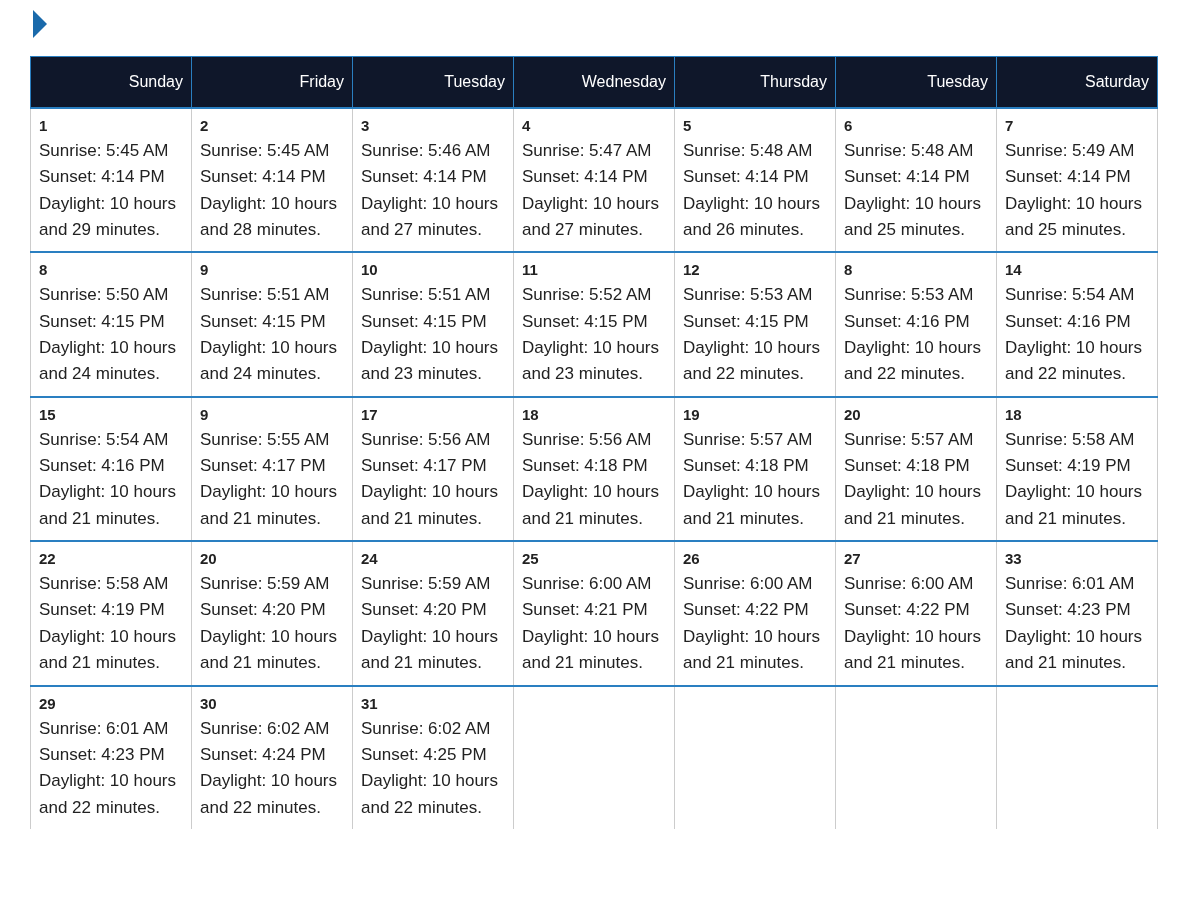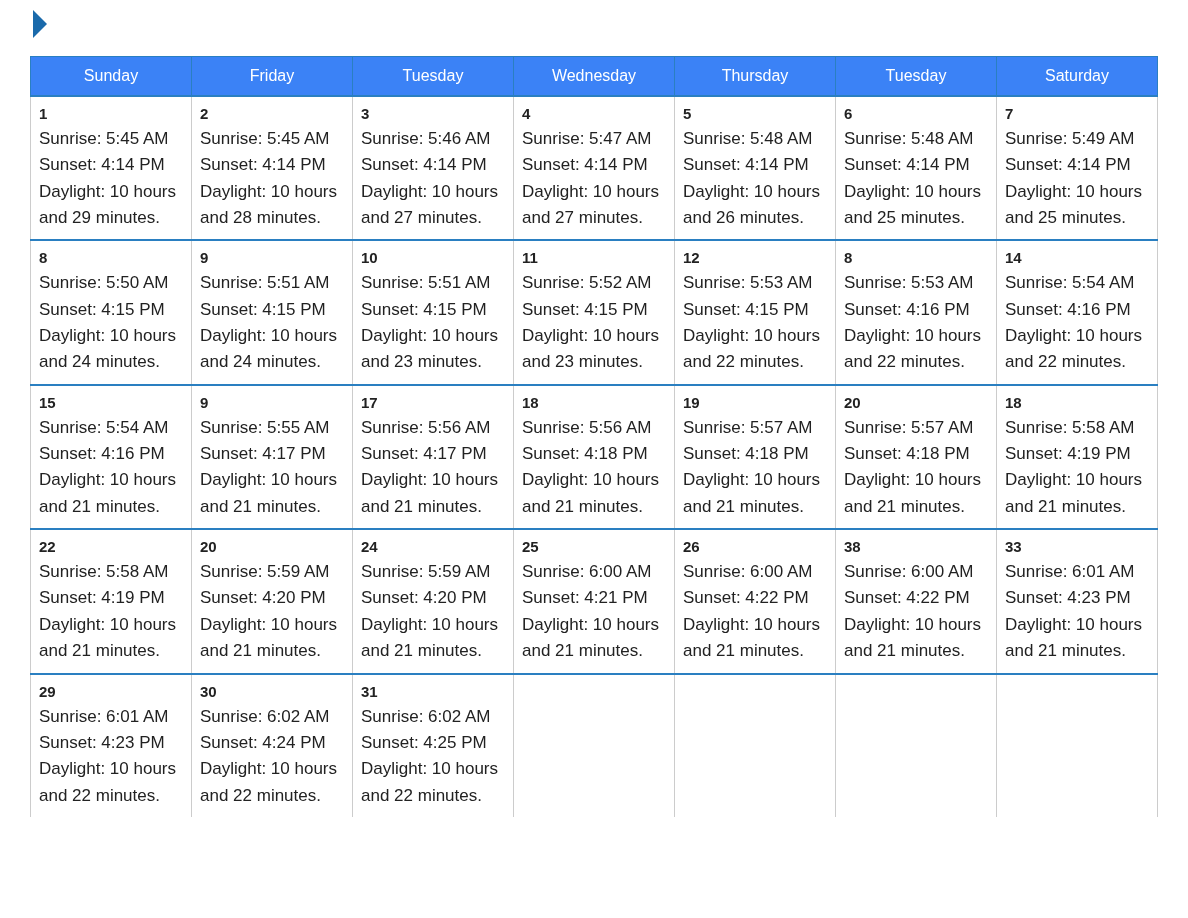--- a/index.html
+++ b/index.html
@@ -61,26 +61,26 @@
       font-size: 22px;
       color: #444;
       margin-top: 4px;
     }
     .calendar-table {
       width: 100%;
       border-collapse: collapse;
       table-layout: fixed;
     }
     .calendar-table thead tr th {
-      background-color: #3b82f6;
+      background-color: #0f172a;
       color: #fff;
       font-size: 16px;
       font-weight: normal;
-      padding: 10px 8px;
-      text-align: center;
+      padding: 16px 8px;
+      text-align: right;
       border: 1px solid #2a7fc1;
     }
     .calendar-table tbody tr td {
       vertical-align: top;
       padding: 8px 8px;
       font-size: 12.5px;
       color: #222;
       border: 1px solid #ccc;
       border-bottom: none;
       border-top: 2px solid #2a7fc1;
@@ -238,21 +238,21 @@
         </td>
         <td>
           <span class="day-number">25</span>
           <div class="day-info">Sunrise: 6:00 AM<br>Sunset: 4:21 PM<br>Daylight: 10 hours<br>and 21 minutes.</div>
         </td>
         <td>
           <span class="day-number">26</span>
           <div class="day-info">Sunrise: 6:00 AM<br>Sunset: 4:22 PM<br>Daylight: 10 hours<br>and 21 minutes.</div>
         </td>
         <td>
-          <span class="day-number">38</span>
+          <span class="day-number">27</span>
           <div class="day-info">Sunrise: 6:00 AM<br>Sunset: 4:22 PM<br>Daylight: 10 hours<br>and 21 minutes.</div>
         </td>
         <td>
           <span class="day-number">33</span>
           <div class="day-info">Sunrise: 6:01 AM<br>Sunset: 4:23 PM<br>Daylight: 10 hours<br>and 21 minutes.</div>
         </td>
       </tr>
       <tr>
         <td>
           <span class="day-number">29</span>

